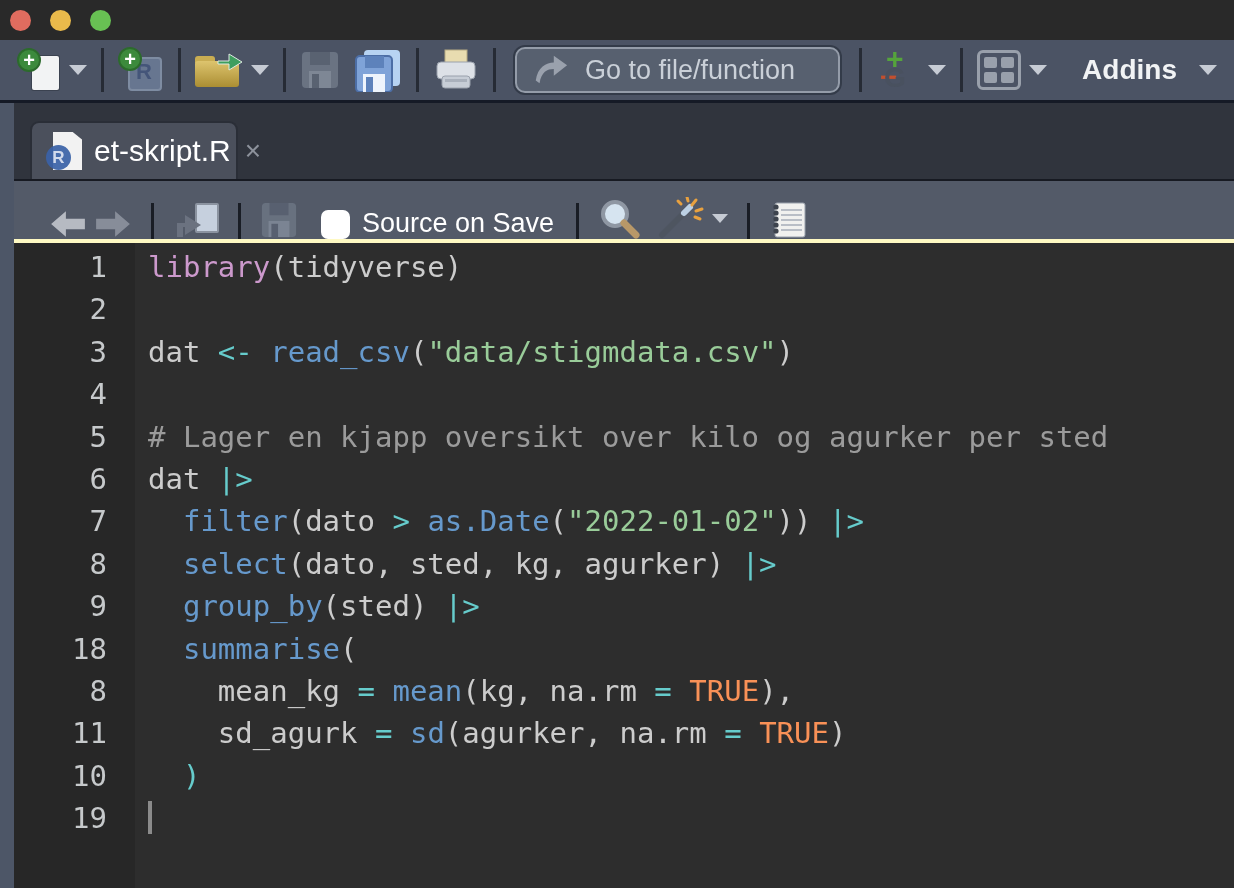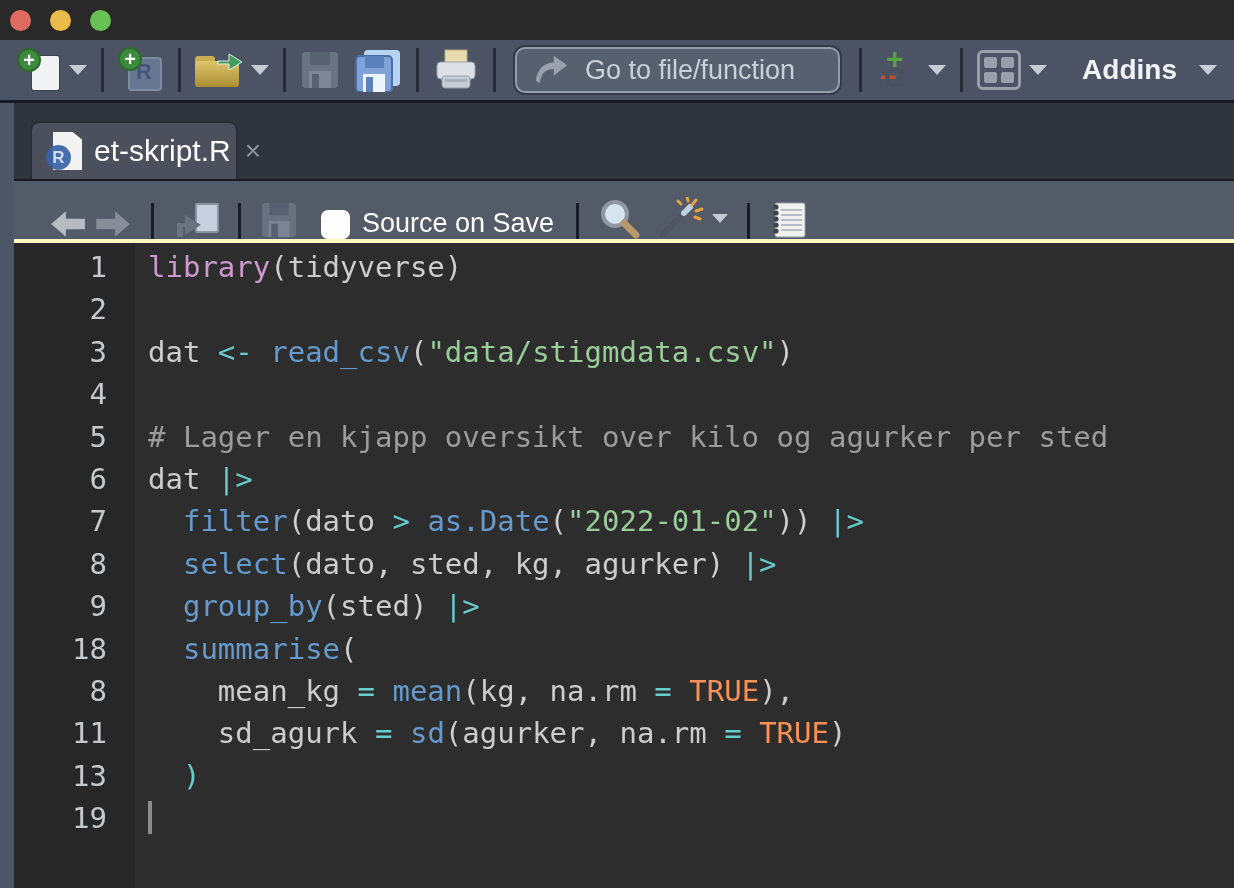--- a/index.html
+++ b/index.html
@@ -320,20 +320,20 @@
           <div class="ln">3</div>
           <div class="ln">4</div>
           <div class="ln">5</div>
           <div class="ln">6</div>
           <div class="ln">7</div>
           <div class="ln">8</div>
           <div class="ln">9</div>
           <div class="ln">18</div>
           <div class="ln">8</div>
           <div class="ln">11</div>
-          <div class="ln">13</div>
+          <div class="ln">10</div>
           <div class="ln">19</div>
         </div>
       <div class="code"><div class="code-line"><span class="tk-purple">library</span><span class="tk-fg">(tidyverse)</span></div><div class="code-line"></div><div class="code-line"><span class="tk-fg">dat </span><span class="tk-aqua">&lt;-</span><span class="tk-fg"> </span><span class="tk-blue">read_csv</span><span class="tk-fg">(</span><span class="tk-green">"data/stigmdata.csv"</span><span class="tk-fg">)</span></div><div class="code-line"></div><div class="code-line"><span class="tk-comment"># Lager en kjapp oversikt over kilo og agurker per sted</span></div><div class="code-line"><span class="tk-fg">dat </span><span class="tk-aqua">|&gt;</span></div><div class="code-line"><span class="tk-fg">  </span><span class="tk-blue">filter</span><span class="tk-fg">(dato </span><span class="tk-aqua">&gt;</span><span class="tk-fg"> </span><span class="tk-blue">as.Date</span><span class="tk-fg">(</span><span class="tk-green">"2022-01-02"</span><span class="tk-fg">))</span><span class="tk-fg"> </span><span class="tk-aqua">|&gt;</span></div><div class="code-line"><span class="tk-fg">  </span><span class="tk-blue">select</span><span class="tk-fg">(dato, sted, kg, agurker)</span><span class="tk-fg"> </span><span class="tk-aqua">|&gt;</span></div><div class="code-line"><span class="tk-fg">  </span><span class="tk-blue">group_by</span><span class="tk-fg">(sted)</span><span class="tk-fg"> </span><span class="tk-aqua">|&gt;</span></div><div class="code-line"><span class="tk-fg">  </span><span class="tk-blue">summarise</span><span class="tk-fg">(</span></div><div class="code-line"><span class="tk-fg">    mean_kg </span><span class="tk-aqua">=</span><span class="tk-fg"> </span><span class="tk-blue">mean</span><span class="tk-fg">(kg, na.rm </span><span class="tk-aqua">=</span><span class="tk-fg"> </span><span class="tk-orange">TRUE</span><span class="tk-fg">),</span></div><div class="code-line"><span class="tk-fg">    sd_agurk </span><span class="tk-aqua">=</span><span class="tk-fg"> </span><span class="tk-blue">sd</span><span class="tk-fg">(agurker, na.rm </span><span class="tk-aqua">=</span><span class="tk-fg"> </span><span class="tk-orange">TRUE</span><span class="tk-fg">)</span></div><div class="code-line"><span class="tk-fg">  </span><span class="tk-aqua">)</span></div><div class="code-line"><span class="cursor"></span></div></div>
     </div>
 
   </div>
 </div>
 
 </body></html>

